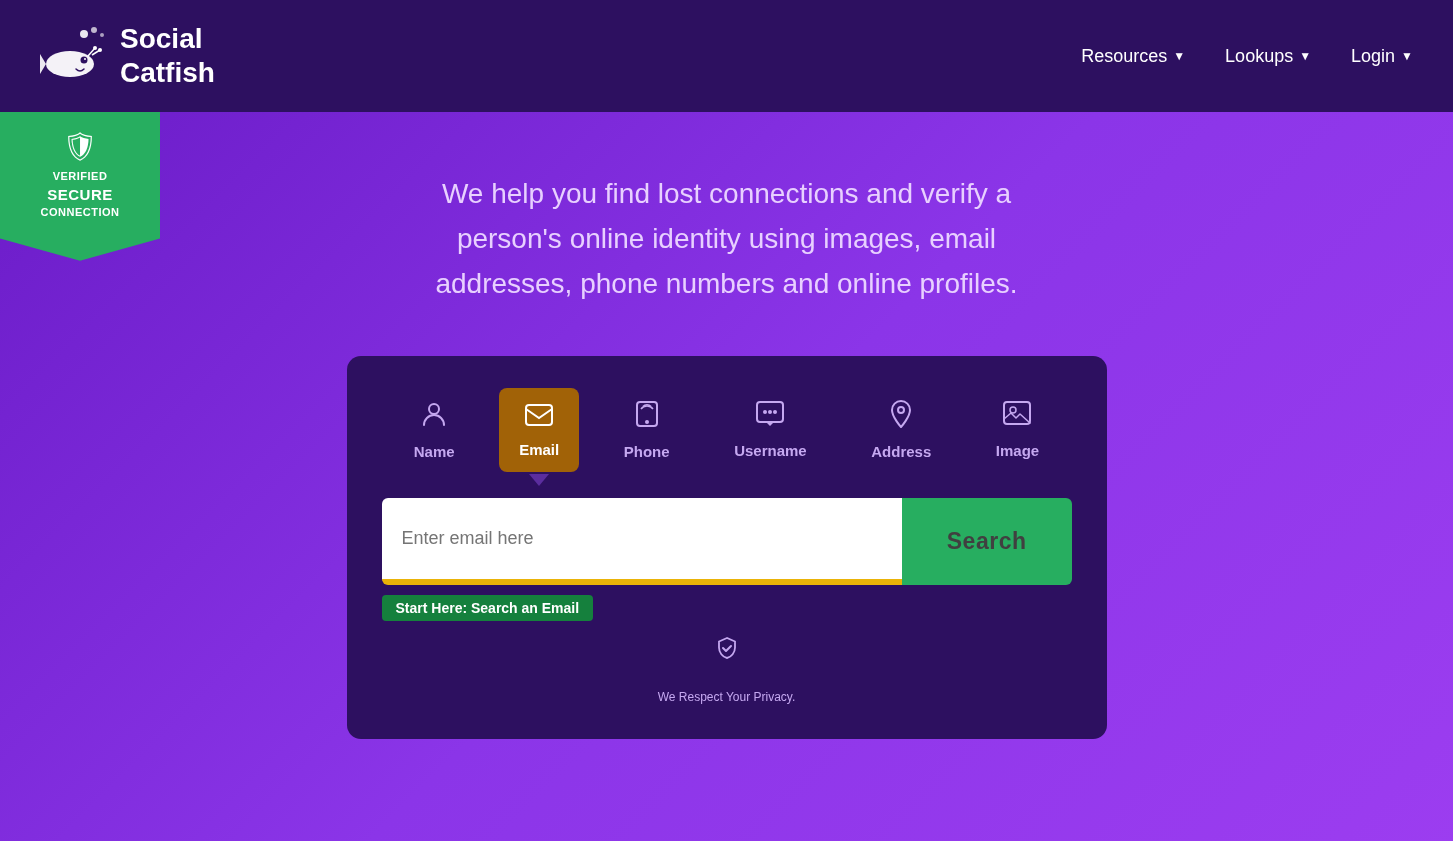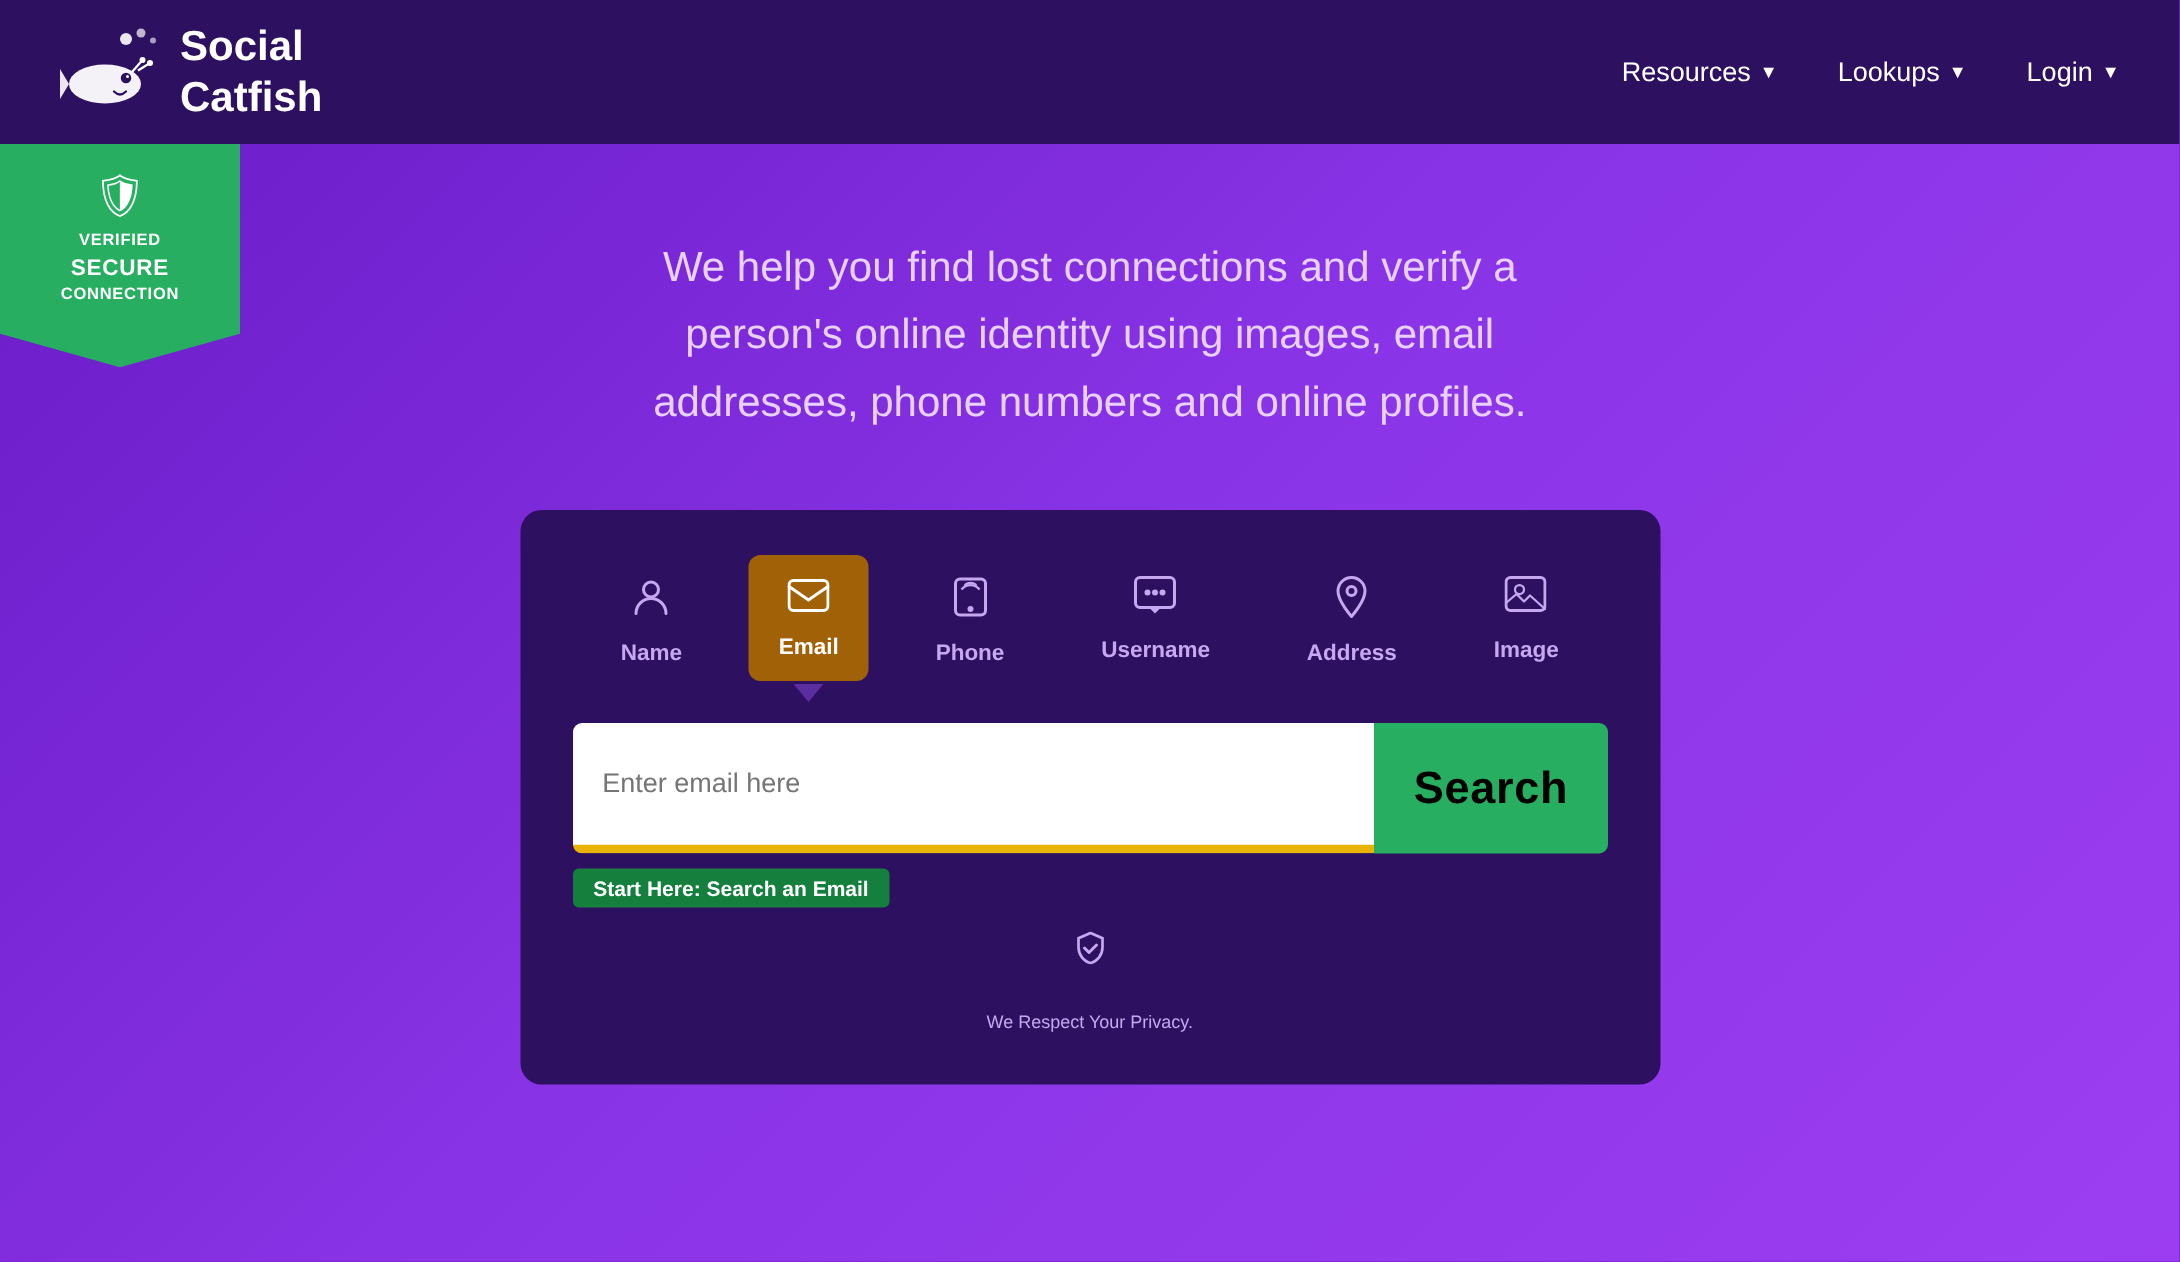--- a/index.html
+++ b/index.html
@@ -7,21 +7,21 @@
     body {
       font-family: 'Segoe UI', Arial, sans-serif;
       background: #7c22d4;
       min-height: 841px;
       overflow-x: hidden;
     }
 
     
     nav {
       background: #2d1060;
-      height: 96px;
+      height: 112px;
       display: flex;
       align-items: center;
       justify-content: space-between;
       padding: 0 40px;
     }
 
     .logo-area {
       display: flex;
       align-items: center;
       gap: 12px;
@@ -132,21 +132,21 @@
       background: #2d1060;
       border-radius: 14px;
       padding: 30px 35px 35px;
       width: 760px;
       max-width: 95vw;
     }
 
     
     .tabs {
       display: flex;
-      align-items: flex-start;
+      align-items: center;
       gap: 0;
       margin-bottom: 24px;
       justify-content: space-around;
     }
 
     .tab {
       display: flex;
       flex-direction: column;
       align-items: center;
       gap: 8px;
@@ -196,24 +196,24 @@
       font-size: 18px;
       border: none;
       border-radius: 6px 0 0 6px;
       outline: none;
       border-bottom: 6px solid #eab308;
       color: #333;
     }
 
     .search-button {
       background: #27ae60;
-      color: #000000;
+      color: #404040;
       border: none;
-      padding: 0 26px;
-      font-size: 30px;
+      padding: 0 45px;
+      font-size: 23px;
       font-weight: 700;
       border-radius: 0 6px 6px 0;
       cursor: pointer;
       letter-spacing: 0.5px;
     }
 
     .start-here-badge {
       position: absolute;
       bottom: -36px;
       left: 0;

